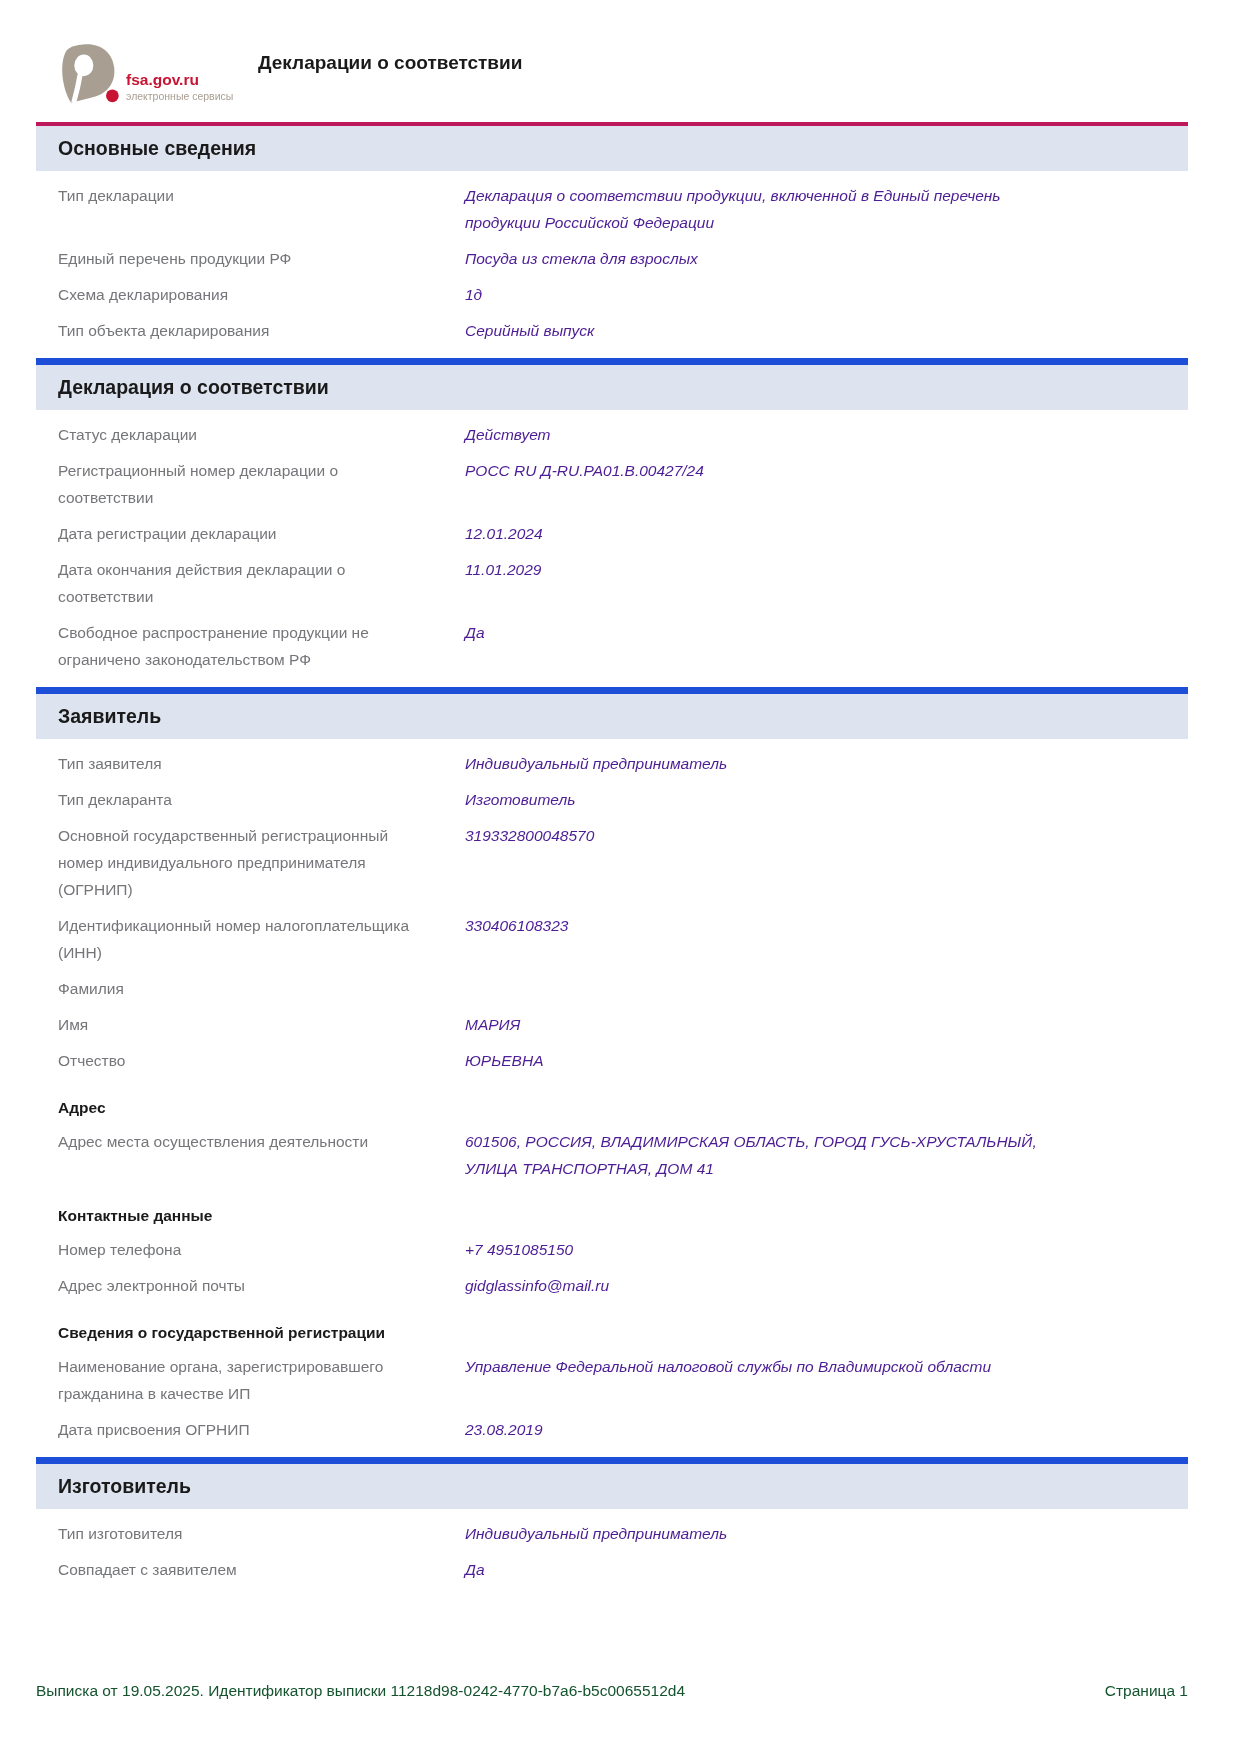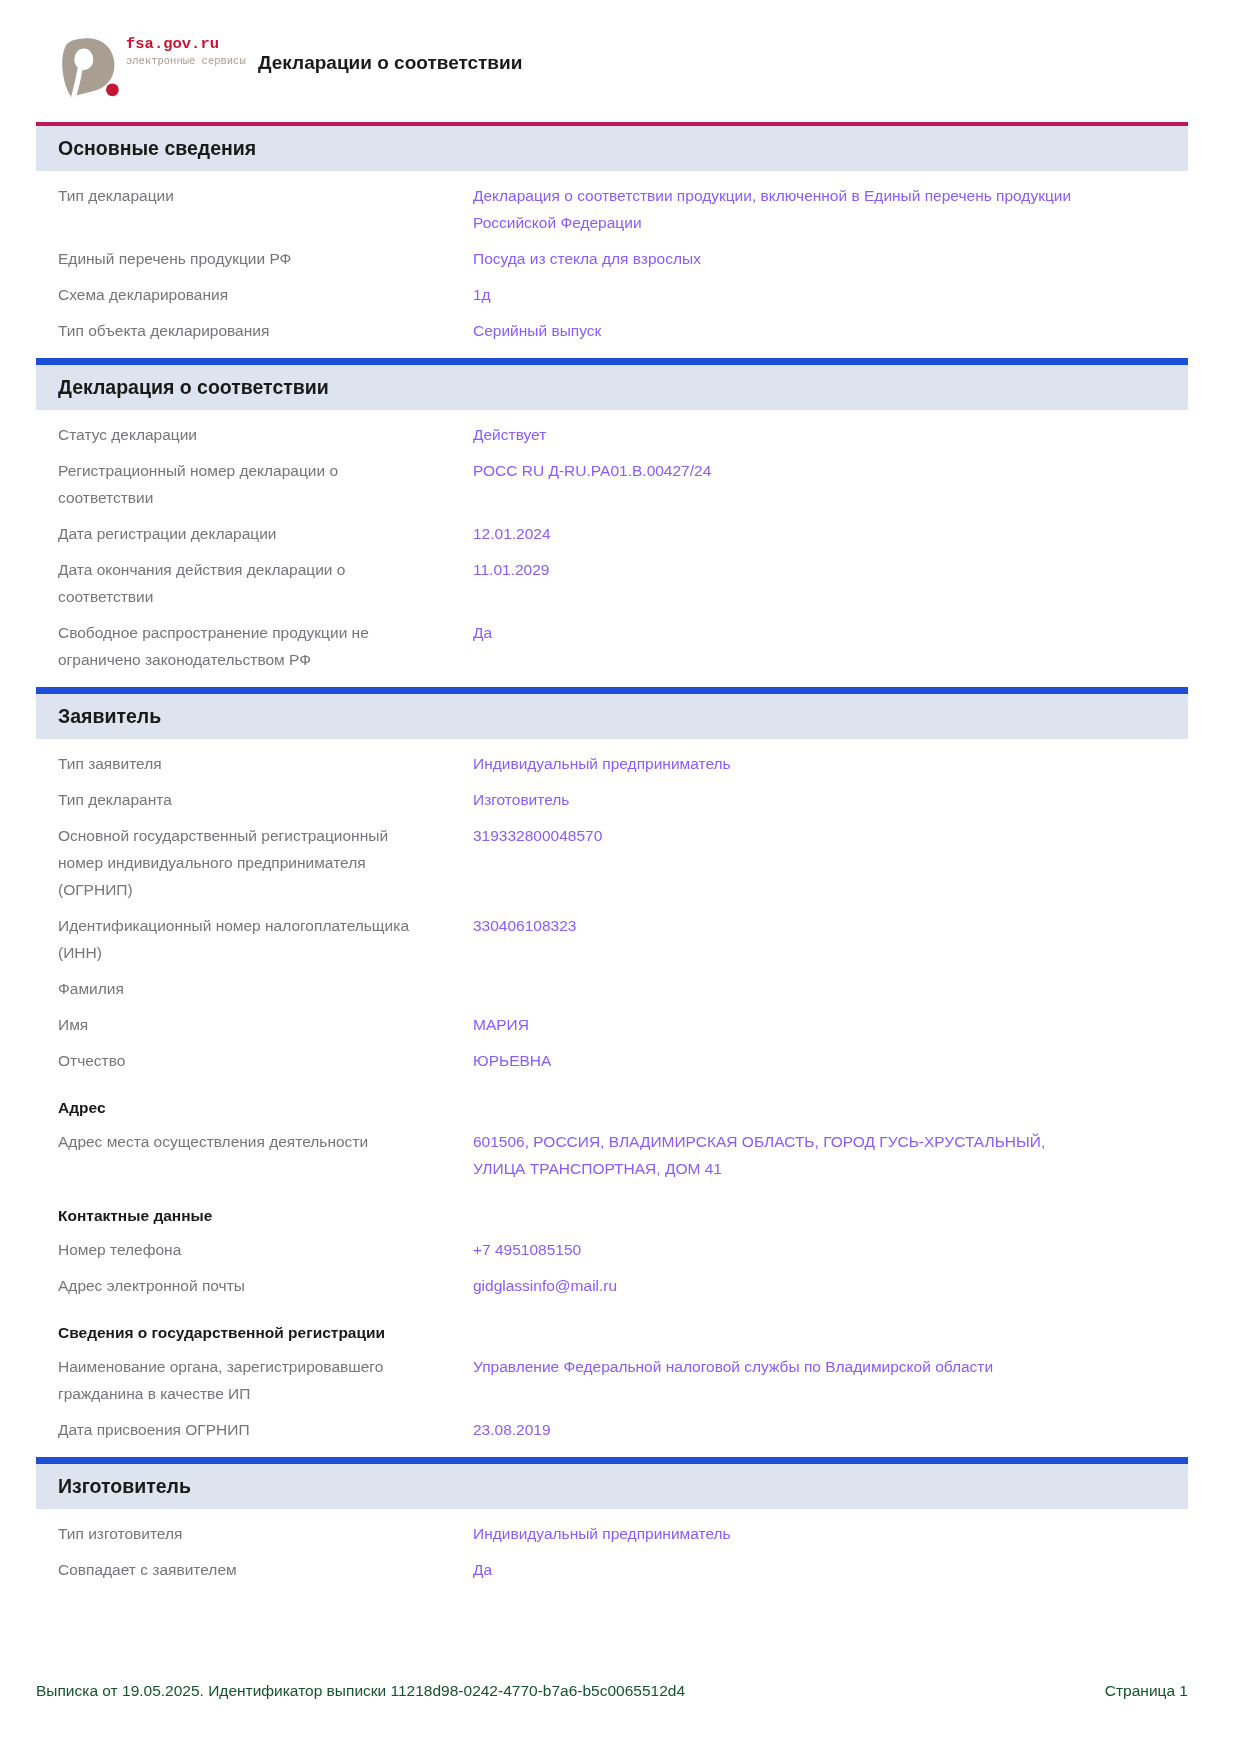--- a/index.html
+++ b/index.html
@@ -10,21 +10,21 @@
     box-sizing: border-box;
     padding: 0 52px 0 36px;
     background: #ffffff;
     font-family: "Liberation Sans", sans-serif;
     color: #1c1c1c;
     overflow: hidden;
   }
 
   
   .header { position: relative; height: 122px; }
-  .logo { position: absolute; left: 18px; top: 36px; display: flex; align-items: flex-start; font-family: Liberation Mono, monospace; }
+  .logo { position: absolute; left: 18px; top: 42px; display: flex; align-items: flex-end; }
   .logo-mark { display: block; }
   .logo-text { margin-left: 6px; margin-bottom: 2px; }
   .logo-site { color: #c81432; font-weight: 700; font-size: 15.5px; line-height: 17px; }
   .logo-tagline { color: #a89e92; font-size: 10.5px; line-height: 12px; margin-top: 2px; }
   .doc-title {
     position: absolute; left: 222px; top: 52px;
     font-size: 19px; font-weight: 700; color: #1a1a1a;
   }
 
   
@@ -34,24 +34,24 @@
     padding: 9px 16px 10px 22px;
     font-size: 19.5px; font-weight: 700; color: #1a1a1a;
     line-height: 26px;
   }
   .section.first .section-header { border-top: 4px solid #be185d; }
   .rows { padding: 6px 0 10px; }
   .row {
     display: grid;
     grid-template-columns: 407px 1fr;
     padding: 4.5px 0 4.5px 22px;
-    font-size: 15.5px; line-height: 27px; gap: 8px;
+    font-size: 15.5px; line-height: 27px;
   }
   .label { color: #75767a; padding-right: 30px; }
-  .value { color: #8b5cf6; max-width: 600px; }
+  .value { color: #4c1d95; max-width: 600px; font-style: italic; }
   .subheader {
     margin-top: 12px;
     padding: 4px 0 2px 22px;
     font-weight: 700; font-size: 15.5px; line-height: 27px; color: #1a1a1a;
   }
 
   
   .footer {
     position: absolute; left: 36px; right: 52px; top: 1681px;
     display: flex; justify-content: space-between;

